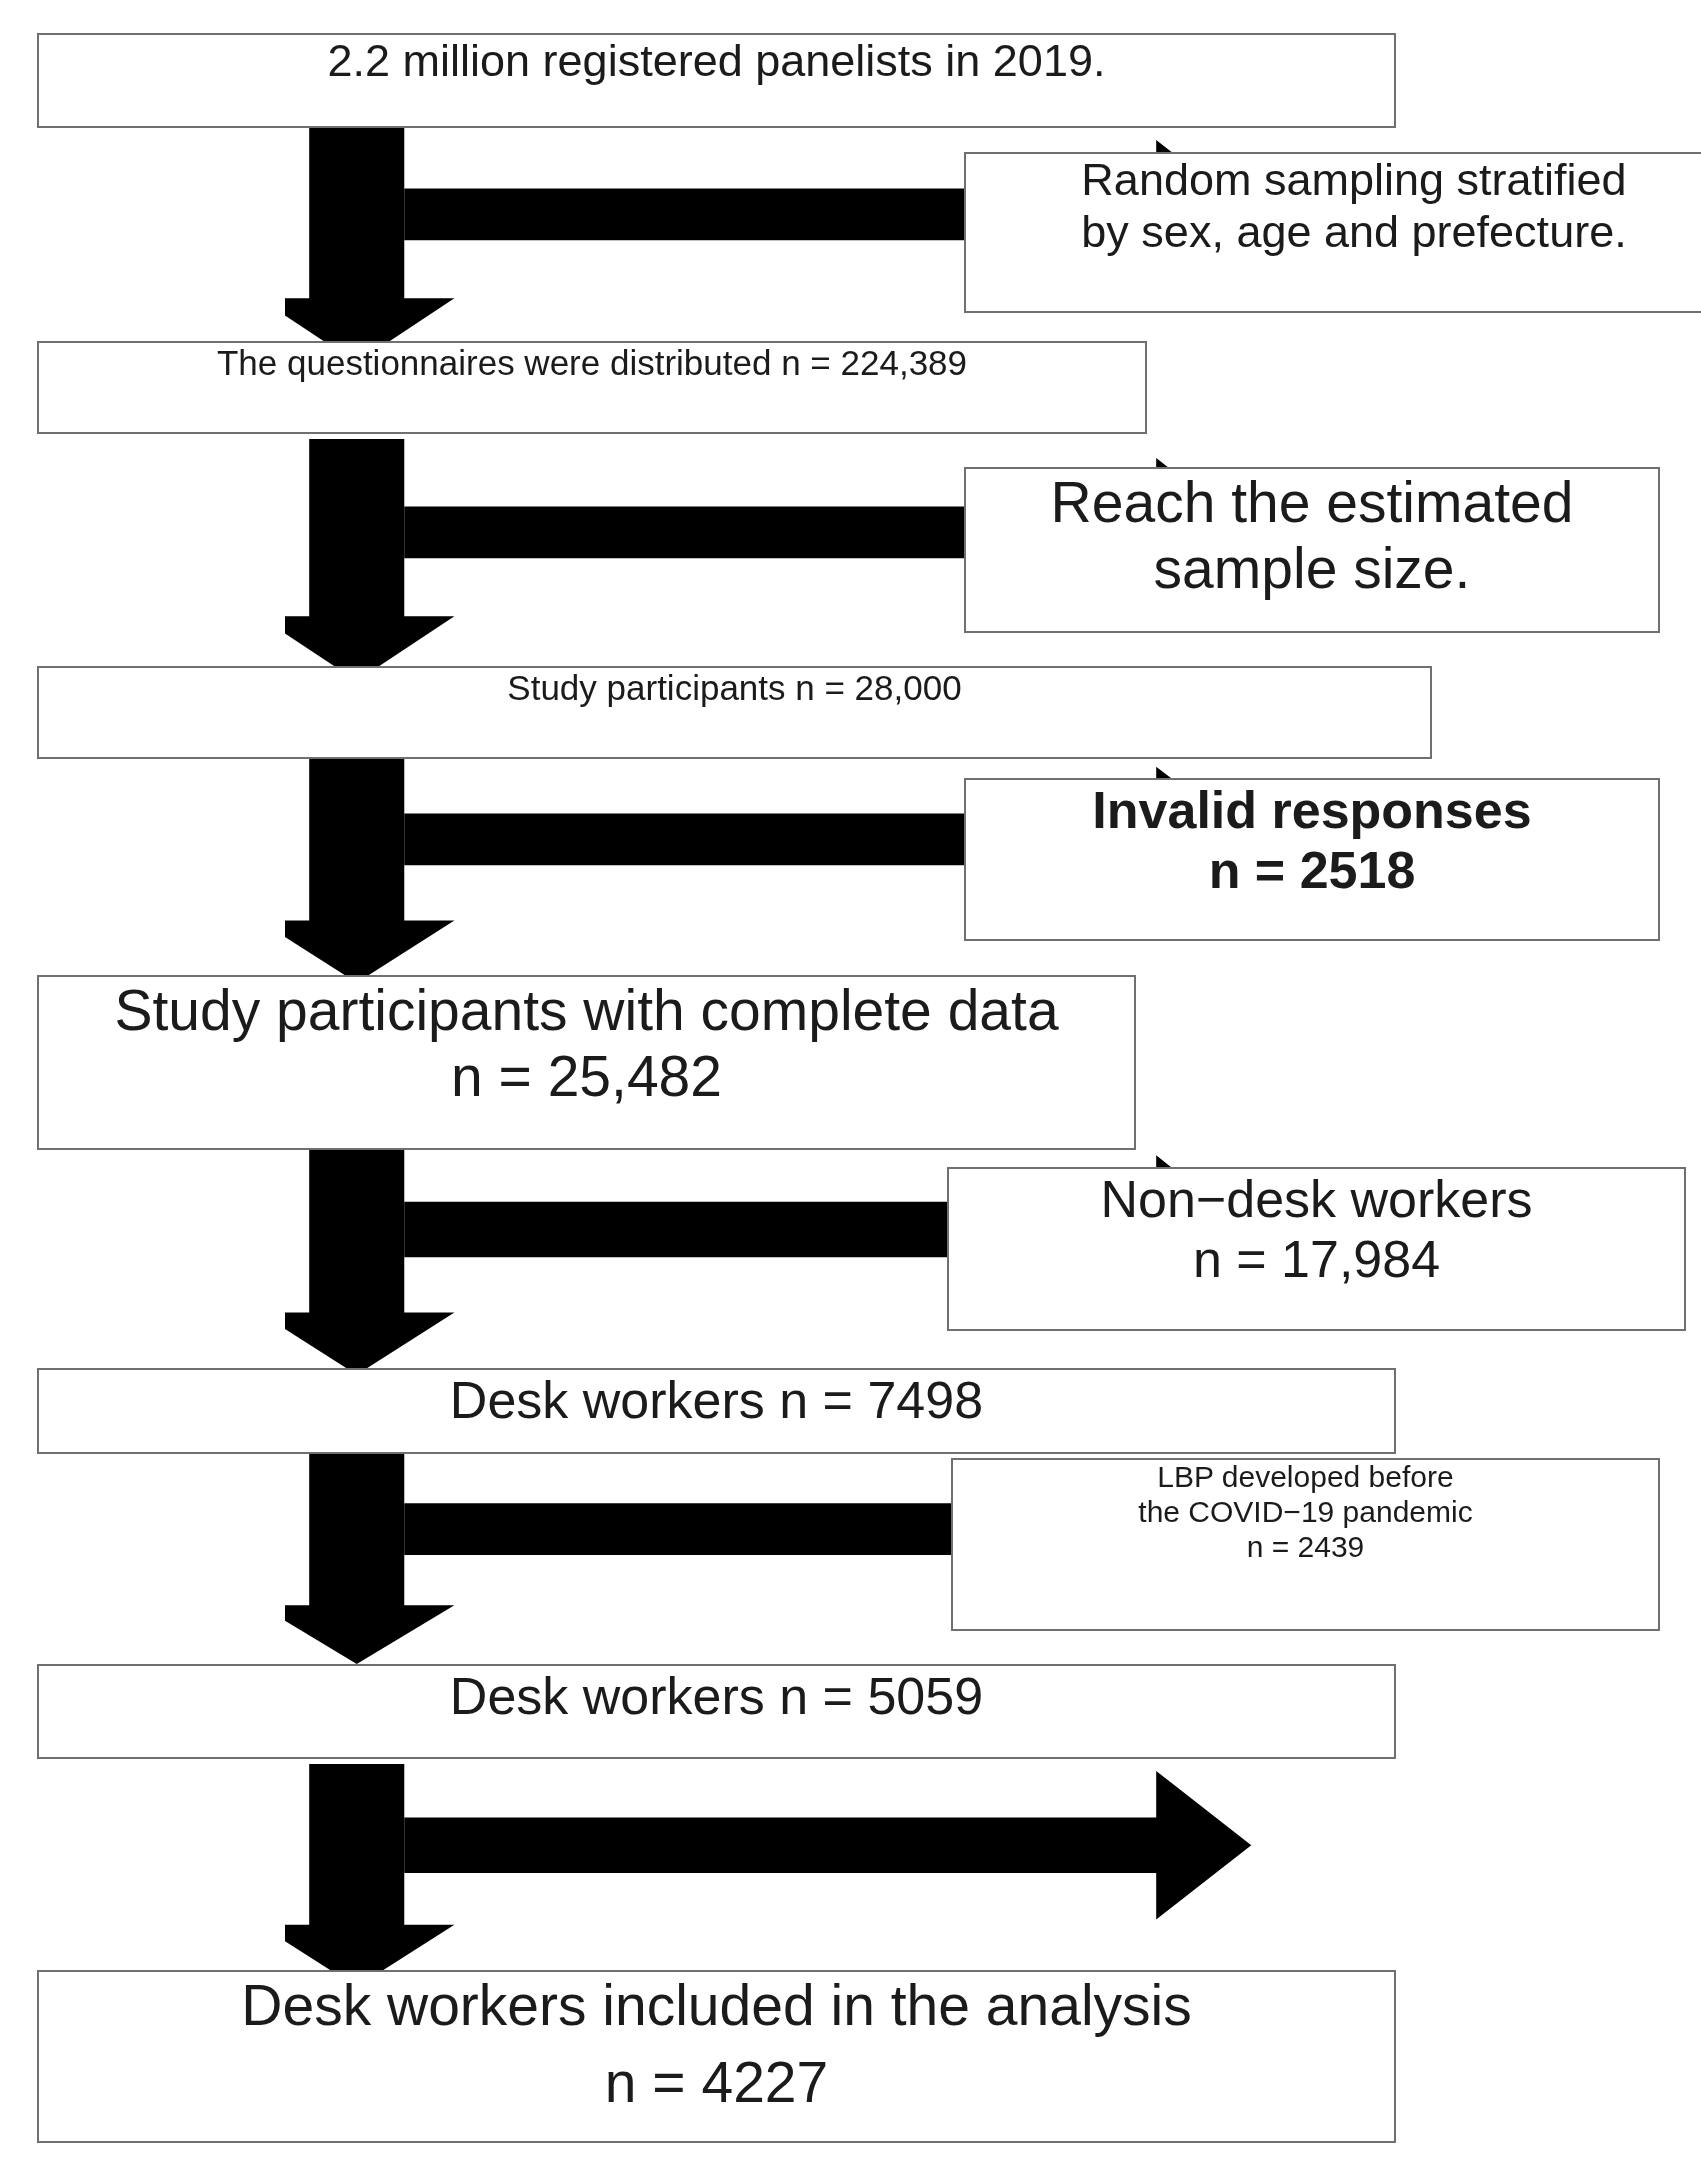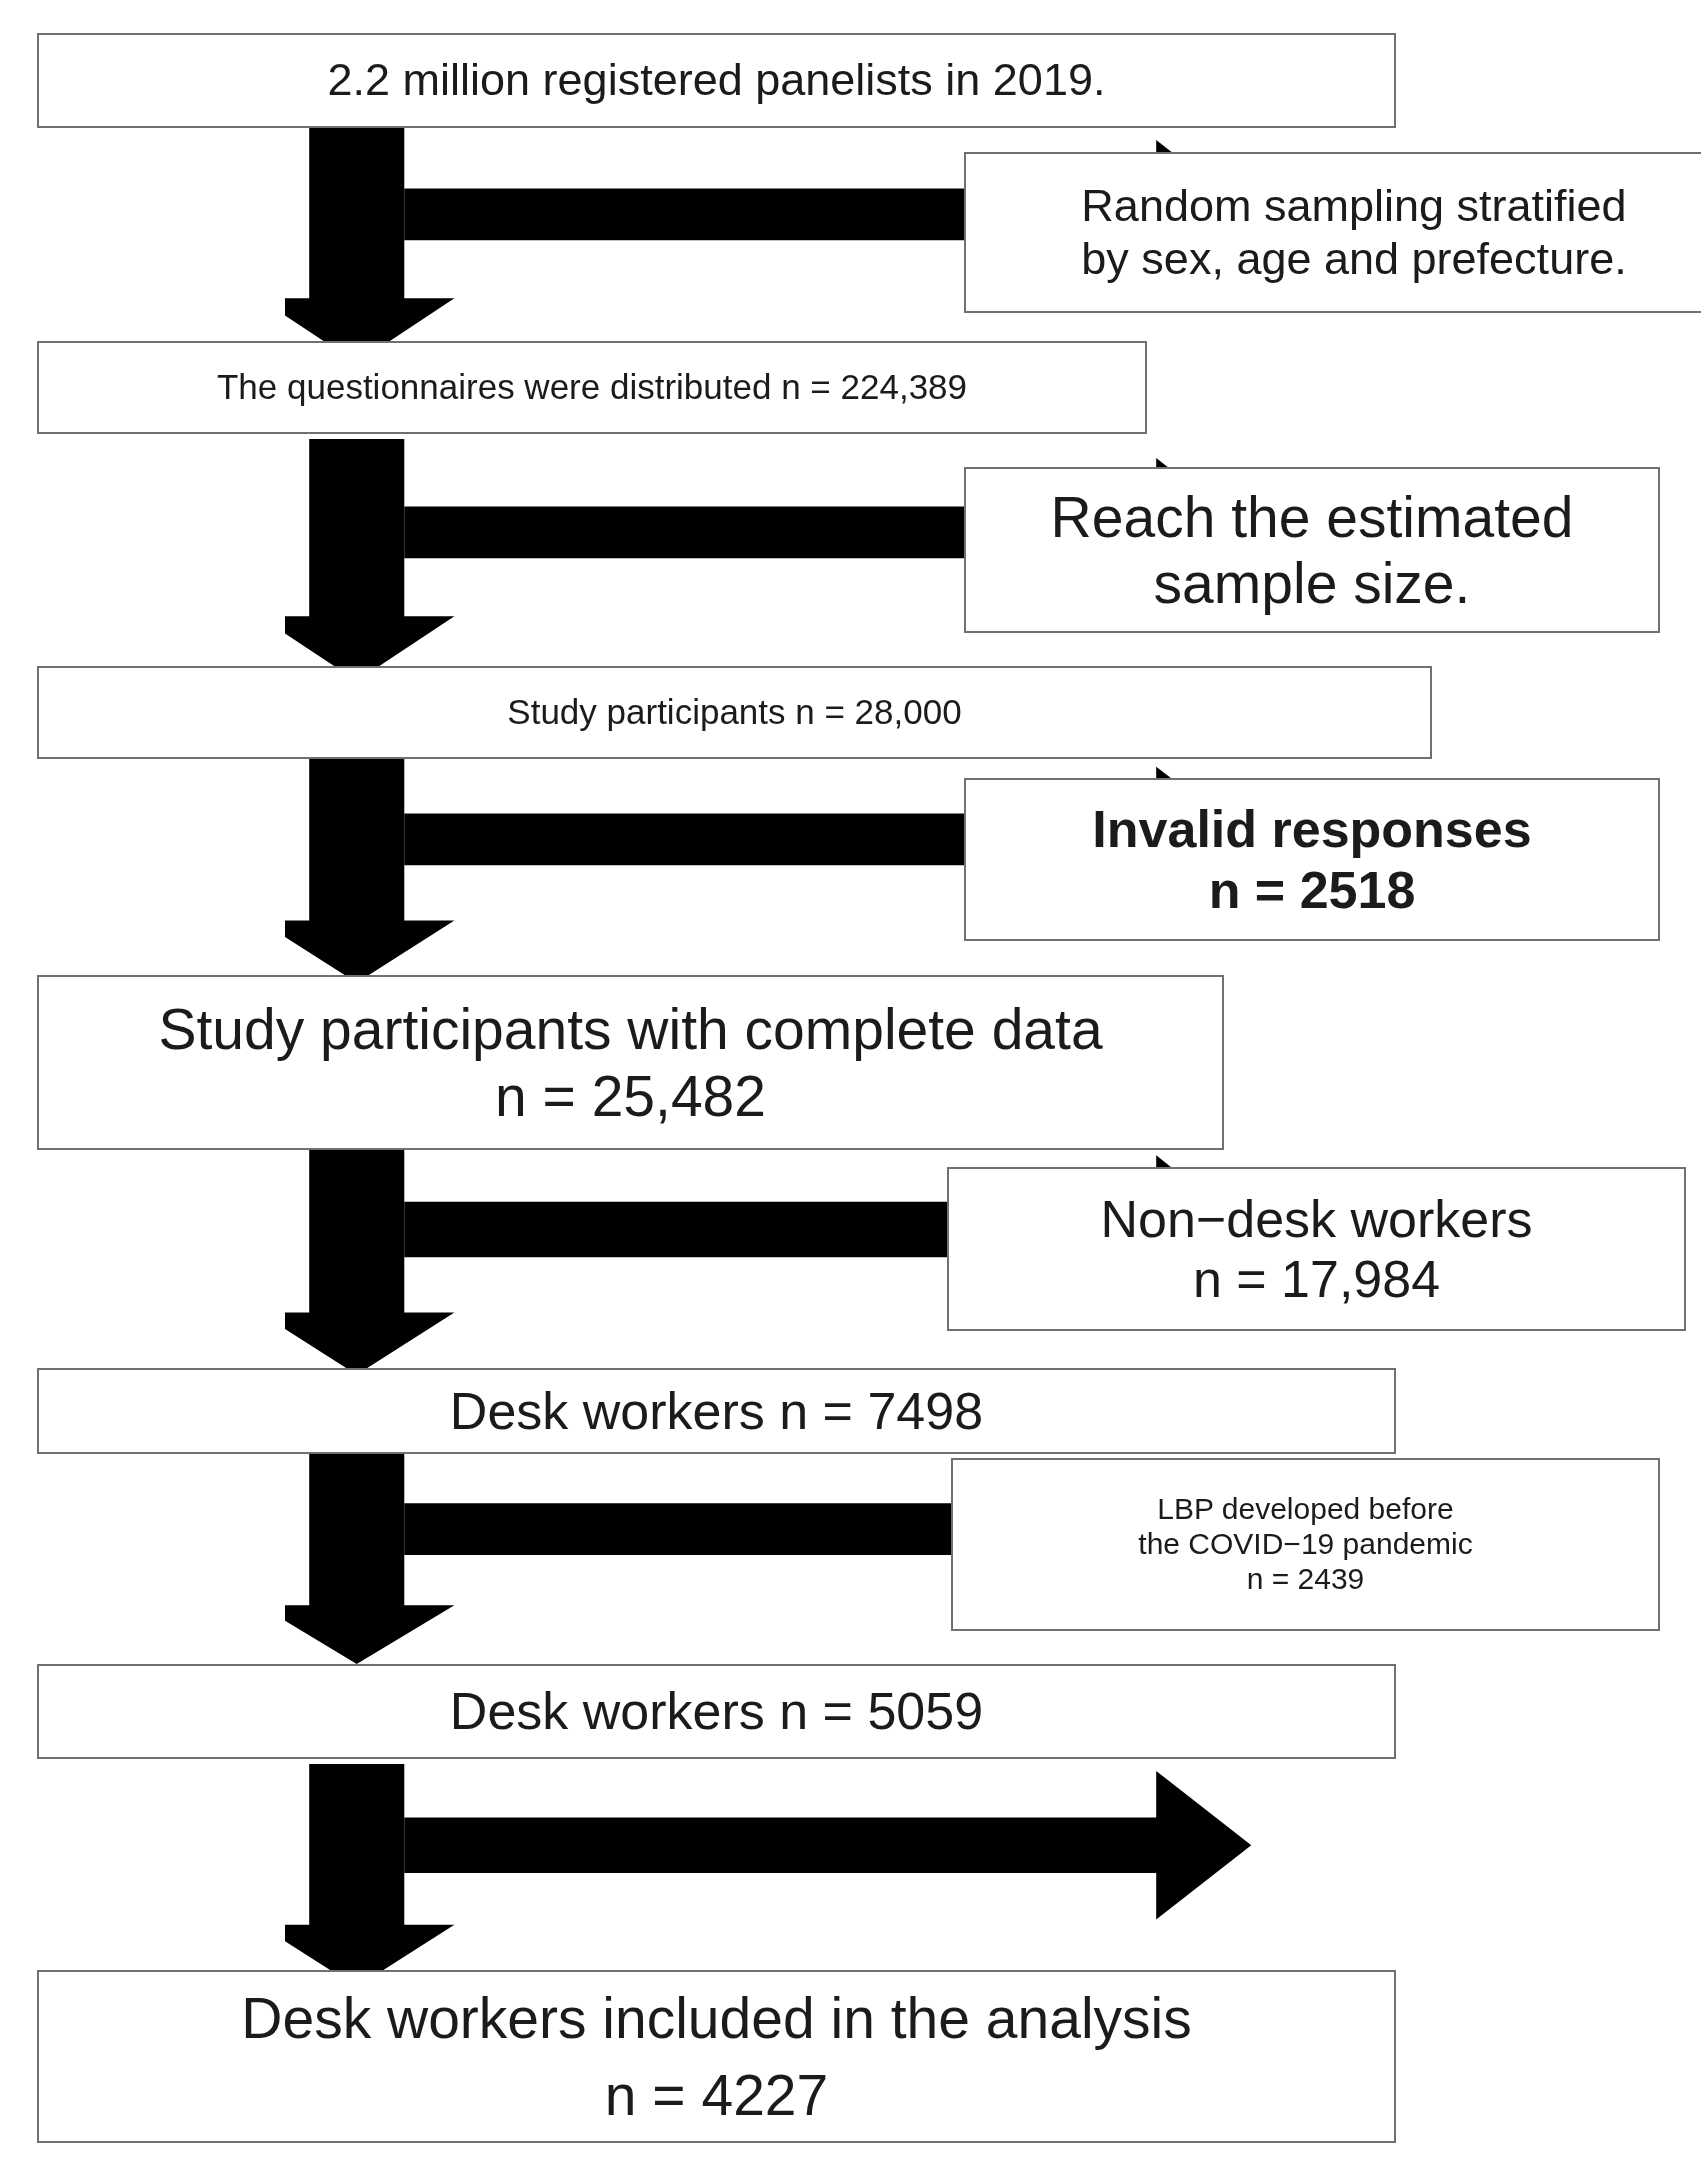--- a/index.html
+++ b/index.html
@@ -21,21 +21,21 @@
 
   
   .box {
     position: absolute;
     box-sizing: border-box;
     background: #ffffff;
     border: 2.6px solid #6f7072;
     display: flex;
     flex-direction: column;
     align-items: center;
-    justify-content: center;
+    justify-content: flex-start;
     text-align: center;
     color: #1b1b1b;
     z-index: 3;
   }
   .box .line {
     display: block;
     white-space: nowrap;
     line-height: 1.16;
   }
 
@@ -108,21 +108,21 @@
   </div>
 
   <div class="box" style="left:37px; top:341px; width:1110px; height:93px;">
     <span class="line t-sm">The questionnaires were distributed  n = 224,389</span>
   </div>
 
   <div class="box" style="left:37px; top:666px; width:1395px; height:93px;">
     <span class="line t-sm">Study participants  n = 28,000</span>
   </div>
 
-  <div class="box" style="left:37px; top:975px; width:1187px; height:175px;">
+  <div class="box" style="left:37px; top:975px; width:1099px; height:175px;">
     <span class="line t-xl">Study participants with complete data</span>
     <span class="line t-xl">n = 25,482</span>
   </div>
 
   <div class="box" style="left:37px; top:1368px; width:1359px; height:86px;">
     <span class="line t-lg">Desk workers  n = 7498</span>
   </div>
 
   <div class="box" style="left:37px; top:1664px; width:1359px; height:95px;">
     <span class="line t-lg">Desk workers  n = 5059</span>

